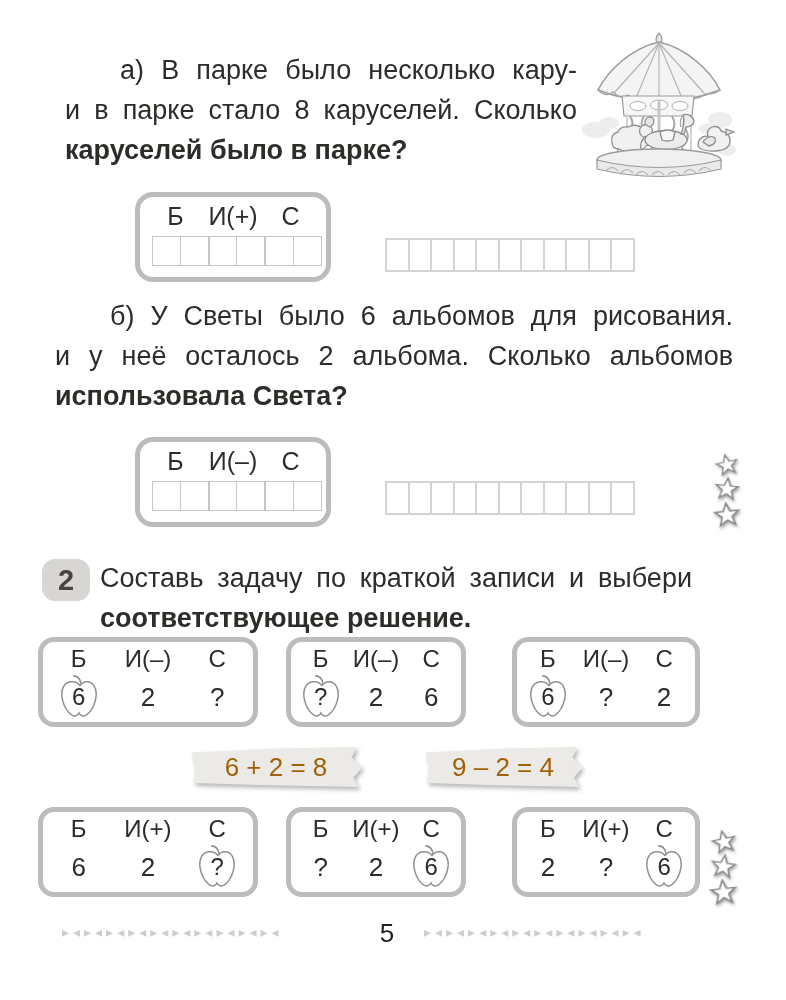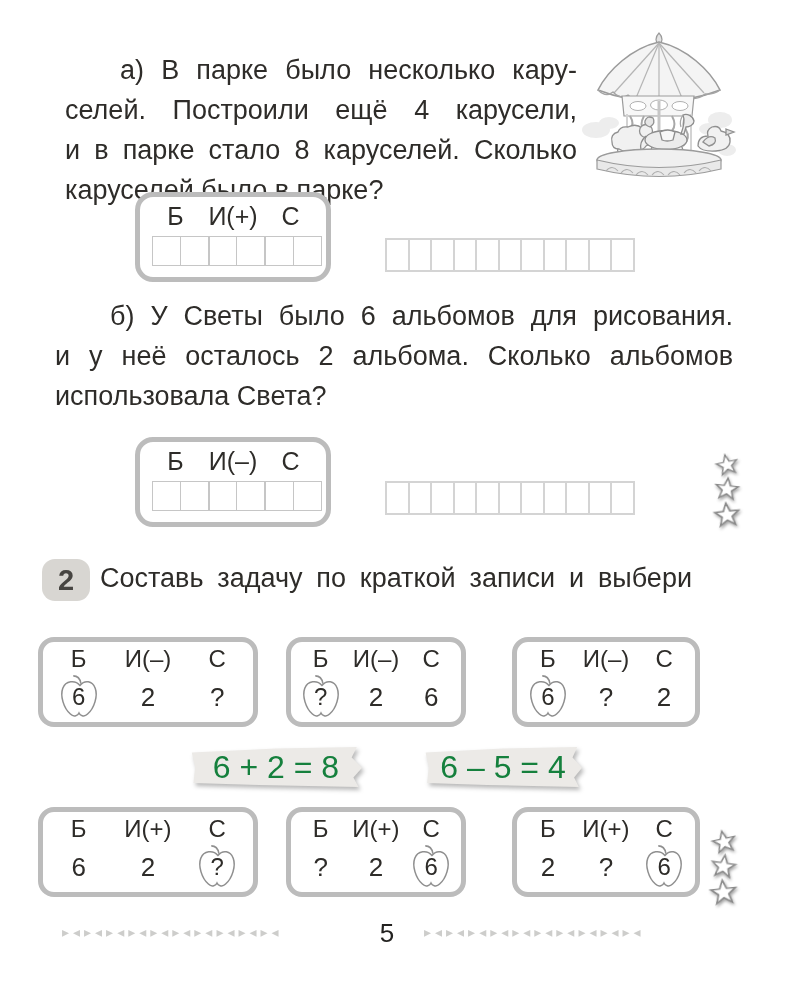--- a/index.html
+++ b/index.html
@@ -4,21 +4,21 @@
 <style>
   html,body { margin:0; padding:0; background:#ffffff; }
   .page {
     position:relative; width:786px; height:1000px; background:#ffffff;
     font-family:"Liberation Sans", sans-serif; color:#2e2c29; overflow:hidden;
   }
   
   .para { position:absolute; font-size:27px; line-height:40px; }
   .para .ln { text-align:justify; text-align-last:justify; white-space:nowrap; }
   .para .ln.first { padding-left:55px; box-sizing:border-box; }
-  .para .ln.last { text-align:center; text-align-last:left; }
+  .para .ln.last { text-align:center; text-align-last:left;font-weight:bold; }
   
   .scheme-box {
     position:absolute; width:196px; height:90px; box-sizing:border-box;
     border:5px solid #bcbcbc; border-radius:18px; background:#fff;
     display:flex; flex-direction:column; justify-content:space-between;
     padding:5px 12px 11px;
   }
   .scheme-head, .scheme-cells { display:grid; grid-template-columns:1fr 1.45fr 1fr; justify-items:center; align-items:center; }
   .scheme-head { font-size:25px; }
   .pair { display:flex; }
@@ -44,41 +44,40 @@
   .card-head, .card-vals { display:grid; grid-template-columns:30% 40% 30%; justify-items:center; align-items:center; }
   .card-head { font-size:24px; }
   .card-vals { font-size:26px; height:46px; }
   .applewrap { position:relative; width:42px; height:48px; }
   .applewrap svg { position:absolute; inset:0; }
   .anum { position:absolute; left:0; right:0; top:10px; text-align:center; font-size:24px; }
   
   .eq-wrap { position:absolute; filter:drop-shadow(2px 3px 2px rgba(0,0,0,0.28)); }
   .eq {
     height:40px; background:#eceae7; display:flex; align-items:center; justify-content:center;
-    font-size:32px; color:#15803d;
+    font-size:26px; color:#a16207;
     clip-path:polygon(1% 14%, 50% 4%, 97% 0%, 94% 26%, 100% 52%, 95% 76%, 98% 100%, 40% 95%, 2% 90%, 3% 50%);
     text-align:right;
   }
   
   .stars { position:absolute; display:flex; flex-direction:column; align-items:center; }
   .stars svg { filter:drop-shadow(1.5px 2.5px 1.5px rgba(0,0,0,0.35)); }
   
   .footer-arrows { position:absolute; top:924px; font-size:14px; letter-spacing:4px; color:#cdcdcb; }
   .page-num { position:absolute; top:918px; left:372px; width:30px; text-align:center; font-size:26px; color:#232220; }
   
   .carousel { position:absolute; left:580px; top:30px; width:158px; height:158px; }
 </style>
 </head>
 <body>
 
 <div class="page">
 
   <div class="para" style="left:65px; top:50px; width:512px;">
     <div class="ln first">а) В парке было несколько кару-</div>
-    <div class="ln">селей. Построили ещё 4 карусели,</div>
     <div class="ln">и в парке стало 8 каруселей. Сколько</div>
     <div class="ln last">каруселей было в парке?</div>
   </div>
 
   <svg class="carousel" viewBox="0 0 158 158">
     <g fill="#ededed" stroke="none">
       <ellipse cx="16" cy="100" rx="14" ry="8"></ellipse>
         <ellipse cx="29" cy="93" rx="10" ry="6"></ellipse>
       <ellipse cx="140" cy="90" rx="12" ry="8"></ellipse>
         <ellipse cx="129" cy="99" rx="10" ry="6"></ellipse>
@@ -233,20 +232,21 @@
         <path d="M12 2.5 L14.6 8.9 L21.5 9.1 L16 13.4 L18 20 L12 16.1 L6 20 L8 13.4 L2.5 9.1 L9.4 8.9 Z" fill="#ffffff" stroke="#8a8a8a" stroke-width="1.3"></path>
       </svg>
     <svg width="30" height="30" viewBox="0 0 24 24" style="transform:rotate(-6deg); margin-top:-3px">
         <path d="M12 2.5 L14.6 8.9 L21.5 9.1 L16 13.4 L18 20 L12 16.1 L6 20 L8 13.4 L2.5 9.1 L9.4 8.9 Z" fill="#ffffff" stroke="#8a8a8a" stroke-width="1.3"></path>
       </svg>
   </div>
 
   <div class="badge" style="left:42px; top:559px;">2</div>
   <div class="para" style="left:100px; top:558px; width:592px;">
     <div class="ln">Составь задачу по краткой записи и выбери</div>
+    <div class="ln last">соответствующее решение.</div>
   </div>
 
   <div class="cards-row" style="top:637px;">
     <div class="card" style="width:220px; margin-right:28px;">
       <div class="card-head">
         <span>Б</span>
         <span>И(–)</span>
         <span>С</span>
       </div>
       <div class="card-vals">
@@ -296,21 +296,21 @@
         <span>?</span>
         <span>2</span>
       </div>
     </div>
   </div>
 
   <div class="eq-wrap" style="left:190px; top:747px;">
     <div class="eq" style="width:172px;">6 + 2 = 8</div>
   </div>
   <div class="eq-wrap" style="left:424px; top:747px;">
-    <div class="eq" style="width:158px;">6 – 5 = 4</div>
+    <div class="eq" style="width:158px;">9 – 2 = 4</div>
   </div>
 
   <div class="cards-row" style="top:807px;">
     <div class="card" style="width:220px; margin-right:28px;">
       <div class="card-head">
         <span>Б</span>
         <span>И(+)</span>
         <span>С</span>
       </div>
       <div class="card-vals">

